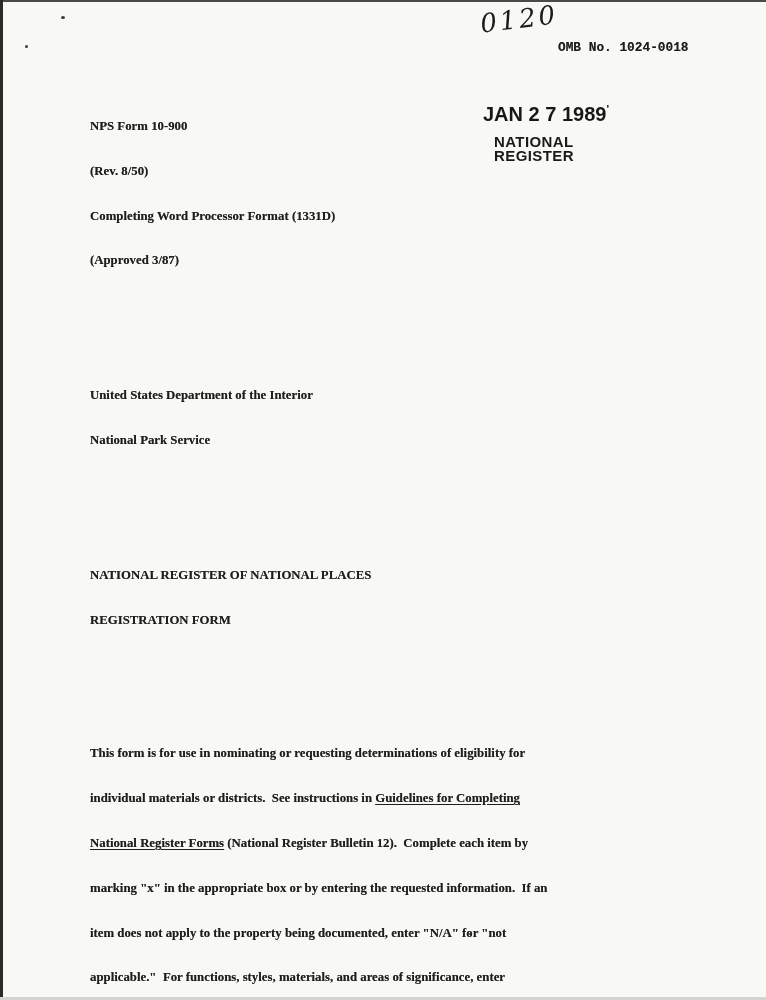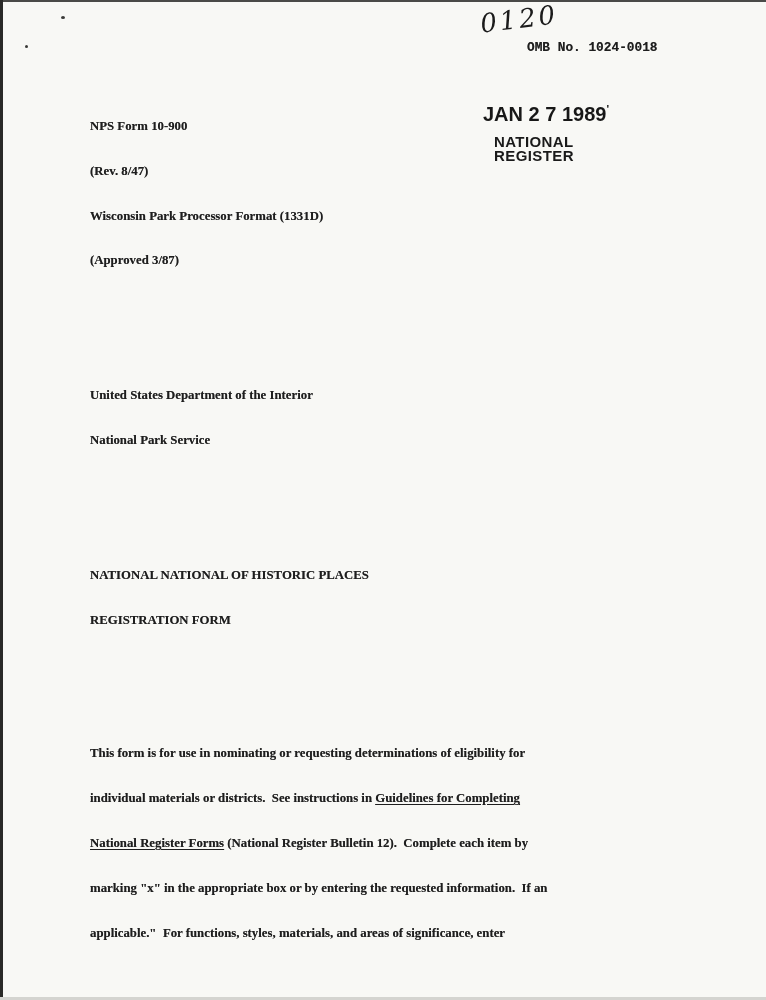--- a/index.html
+++ b/index.html
@@ -20,21 +20,21 @@
   .sp1 { left:61px; top:16px; width:4px; height:3px; }
   .sp2 { left:25px; top:45px; width:3px; height:3px; }
   .sp3 { left:468px; top:933px; width:3px; height:2px; background:#666; }
 
   .handwrite {
     position:absolute; left:480px; top:4px;
     font-family:"DejaVu Serif", serif; font-style:italic; font-weight:normal;
     font-size:26px; letter-spacing:3px; color:#1b1b1b;
     transform:rotate(-7deg); text-shadow:none;
   }
-  .omb { position:absolute; left:527px; top:40px; }
+  .omb { position:absolute; left:558px; top:40px; }
   .stamp-date {
     position:absolute; left:483px; top:103px;
     font-family:"Liberation Sans", sans-serif; font-weight:bold;
     font-size:20px; color:#171717; letter-spacing:0px; text-shadow:none;text-align:right;
   }
   .stamp-date .tick { font-size:11px; vertical-align:8px; }
   .stamp-sub {
     position:absolute; left:494px; top:135px;
     font-family:"Liberation Sans", sans-serif; font-weight:bold;
     font-size:15px; line-height:14px; letter-spacing:0.4px; color:#1a1a1a; text-shadow:none;
@@ -64,40 +64,41 @@
   <div class="stamp-date"><span>JAN 2 7 1989</span><span class="tick">'</span></div>
   <div class="stamp-sub">
     <div>NATIONAL</div>
     <div>REGISTER</div>
   </div>
 
   <div class="content">
 
     <div>
       <div class="ln">NPS Form 10-900</div>
-      <div class="ln">(Rev. 8/47)</div>
-      <div class="ln">Wisconsin Park Processor Format (1331D)</div>
+      <div class="ln">(Rev. 8/50)</div>
+      <div class="ln">Completing Word Processor Format (1331D)</div>
       <div class="ln">(Approved 3/87)</div>
     </div>
 
     <div class="dept">
       <div class="ln">United States Department of the Interior</div>
       <div class="ln">National Park Service</div>
     </div>
 
     <div class="title">
-      <div class="ln">NATIONAL NATIONAL OF HISTORIC PLACES</div>
+      <div class="ln">NATIONAL REGISTER OF NATIONAL PLACES</div>
       <div class="ln">REGISTRATION FORM</div>
     </div>
 
     <div class="para">
       <div class="ln">This form is for use in nominating or requesting determinations of eligibility for</div>
       <div class="ln"><span>individual materials or districts.  See instructions in </span><span class="u">Guidelines for Completing</span></div>
       <div class="ln"><span class="u">National Register Forms</span><span> (National Register Bulletin 12).  Complete each item by</span></div>
       <div class="ln">marking "x" in the appropriate box or by entering the requested information.  If an</div>
+      <div class="ln">item does not apply to the property being documented, enter "N/A" for "not</div>
       <div class="ln">applicable."  For functions, styles, materials, and areas of significance, enter</div>
       
       
       
       
     </div>
 
     
 
     

